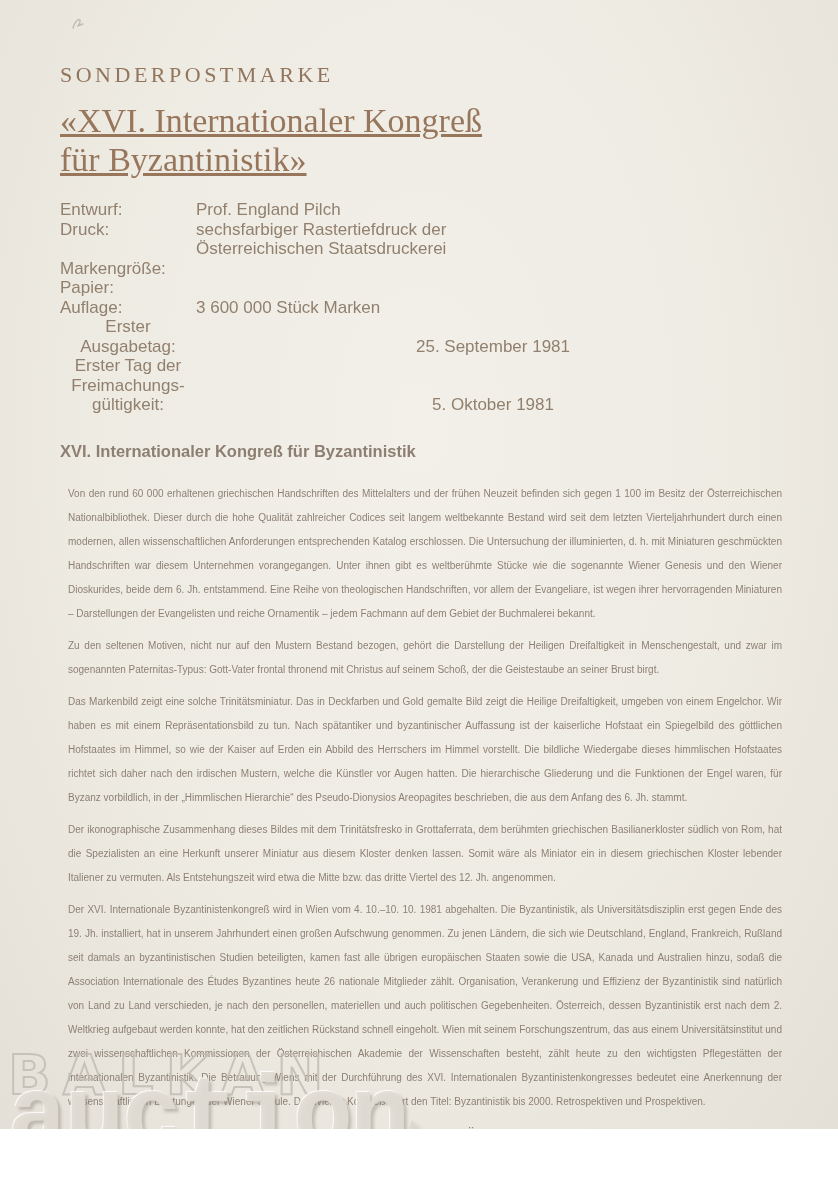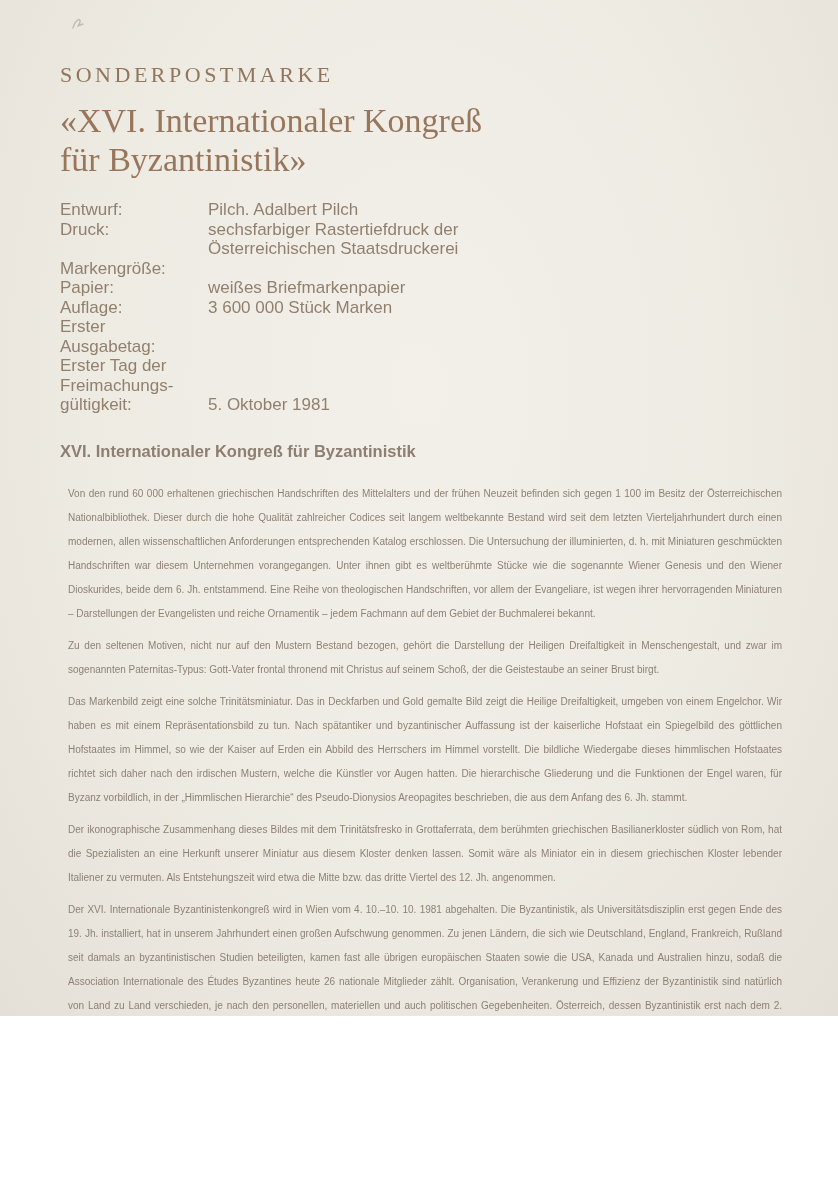--- a/index.html
+++ b/index.html
@@ -1,18 +1,18 @@
 <!DOCTYPE html>
 <html><head>
 <meta charset="utf-8">
 <style>
   html,body{margin:0;padding:0;}
   .page{
     position:relative;
-    width:838px;height:1016px;
+    width:838px;height:1129px;
     background:radial-gradient(ellipse at 50% 38%, #f3f0ea 0%, #eeebe3 55%, #e4e0d7 100%);
     overflow:hidden;
     font-family:"Liberation Sans", sans-serif;
     -webkit-font-smoothing:antialiased;
   }
   .content{
     position:absolute;left:60px;top:0;width:730px;
   }
   .pencil-mark{
     position:absolute;left:68px;top:14px;opacity:.55;
@@ -23,29 +23,29 @@
     font-size:22px;letter-spacing:3.5px;
     color:#92755d;
   }
   .title{
     margin:13px 0 0 0;
     font-family:"Liberation Serif", serif;
     font-weight:400;
     font-size:34px;line-height:39px;
     color:#97765c;
     white-space:pre-line;
+    text-decoration:underline;
   }
   .specs{margin-top:21px;}
   .spec-row{
     display:flex;align-items:flex-start;
     font-size:17px;line-height:19.5px;
     color:#92806e;
-    gap:12px;
   }
-  .spec-row.align-end{align-items:flex-end;}
+  .spec-row.align-end{align-items:flex-end;text-align:center;}
   .spec-label{flex:0 0 136px;white-space:pre-line;}
   .spec-value{flex:1;white-space:pre-line;}
   .article-heading{
     margin:27px 0 0 0;
     font-size:16.5px;font-weight:700;
     color:#8d7f71;
   }
   .body-text{margin-top:21px;}
   .body-text p{
     margin:8px;
@@ -98,41 +98,41 @@
   <div class="content">
 
     <div class="kicker">SONDERPOSTMARKE</div>
 
     <h1 class="title">«XVI. Internationaler Kongreß
 für Byzantinistik»</h1>
 
     <div class="specs">
       <div class="spec-row">
         <div class="spec-label">Entwurf:</div>
-        <div class="spec-value">Pilch. Adalbert Pilch</div>
+        <div class="spec-value">Prof. England Pilch</div>
       </div>
       <div class="spec-row">
         <div class="spec-label">Druck:</div>
         <div class="spec-value">sechsfarbiger Rastertiefdruck der
 Österreichischen Staatsdruckerei</div>
       </div>
       <div class="spec-row">
         <div class="spec-label">Markengröße:</div>
       </div>
       <div class="spec-row">
         <div class="spec-label">Papier:</div>
-        <div class="spec-value">weißes Briefmarkenpapier</div>
       </div>
       <div class="spec-row">
         <div class="spec-label">Auflage:</div>
         <div class="spec-value">3 600 000 Stück Marken</div>
       </div>
       <div class="spec-row align-end">
         <div class="spec-label">Erster
 Ausgabetag:</div>
+        <div class="spec-value">25. September 1981</div>
       </div>
       <div class="spec-row align-end">
         <div class="spec-label">Erster Tag der
 Freimachungs-
 gültigkeit:</div>
         <div class="spec-value">5. Oktober 1981</div>
       </div>
     </div>
 
     <h2 class="article-heading">XVI. Internationaler Kongreß für Byzantinistik</h2>

